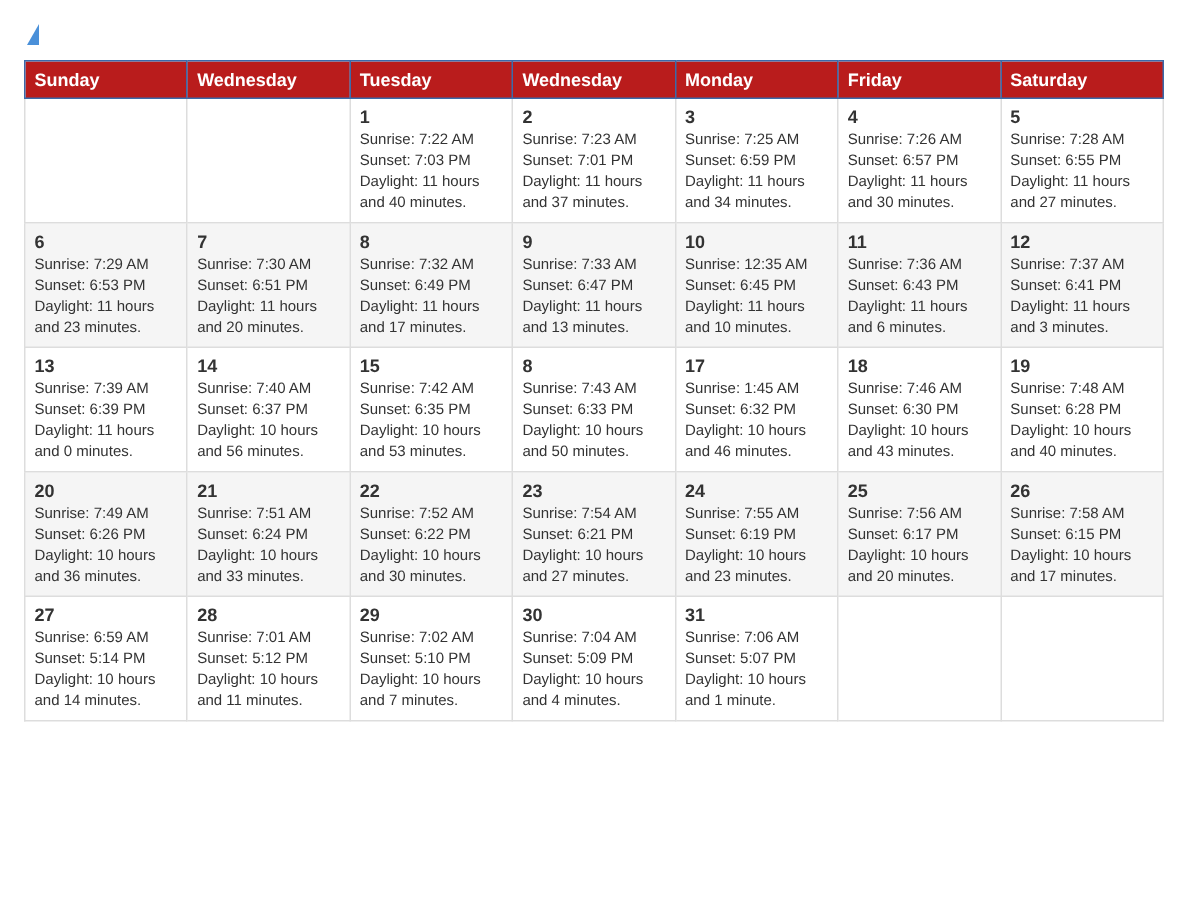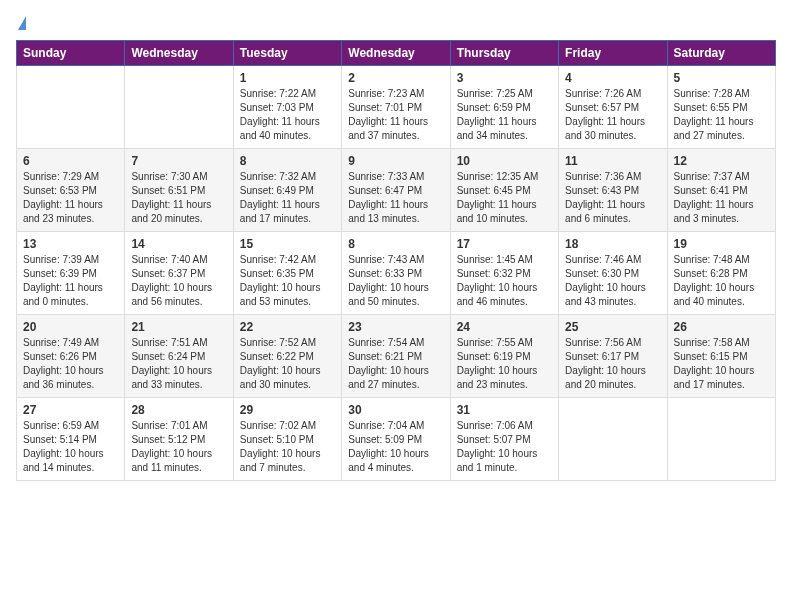--- a/index.html
+++ b/index.html
@@ -57,21 +57,21 @@
     .title-location {
       font-size: 15px;
       color: #555;
     }
     table {
       width: 100%;
       border-collapse: collapse;
       table-layout: fixed;
     }
     thead tr th {
-      background-color: #701a75;
+      background-color: #b91c1c;
       color: #fff;
       font-size: 12px;
       font-weight: bold;
       padding: 5px 6px;
       text-align: left;
       border: 1px solid #3a6aaa;
     }
     tbody tr td {
       vertical-align: top;
       padding: 5px 6px;
@@ -116,21 +116,21 @@
     </div>
   </div>
 
   <table>
     <thead>
       <tr>
       <th>Sunday</th>
           <th>Wednesday</th>
           <th>Tuesday</th>
           <th>Wednesday</th>
-          <th>Thursday</th>
+          <th>Monday</th>
           <th>Friday</th>
           <th>Saturday</th>
         </tr>
     </thead>
     <tbody id="calendar-body">
     <tr>
           <td></td>
           <td></td>
           <td>
             <span class="day-number">1</span>

